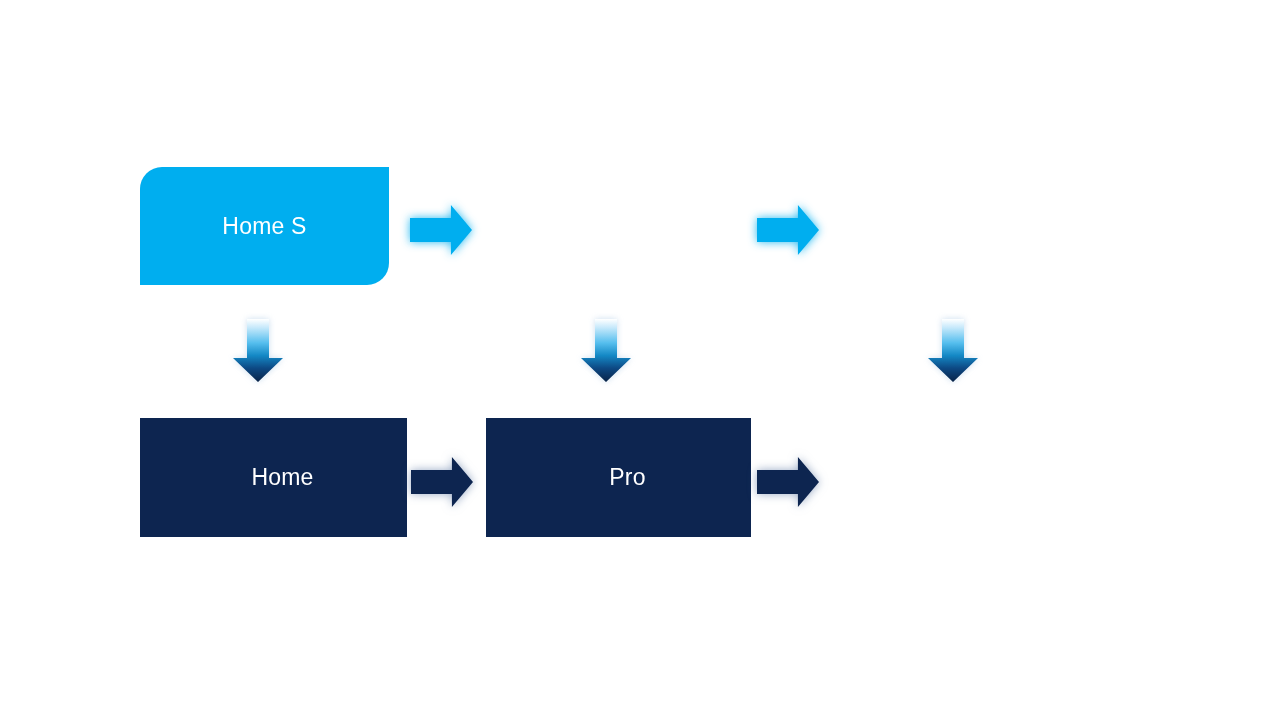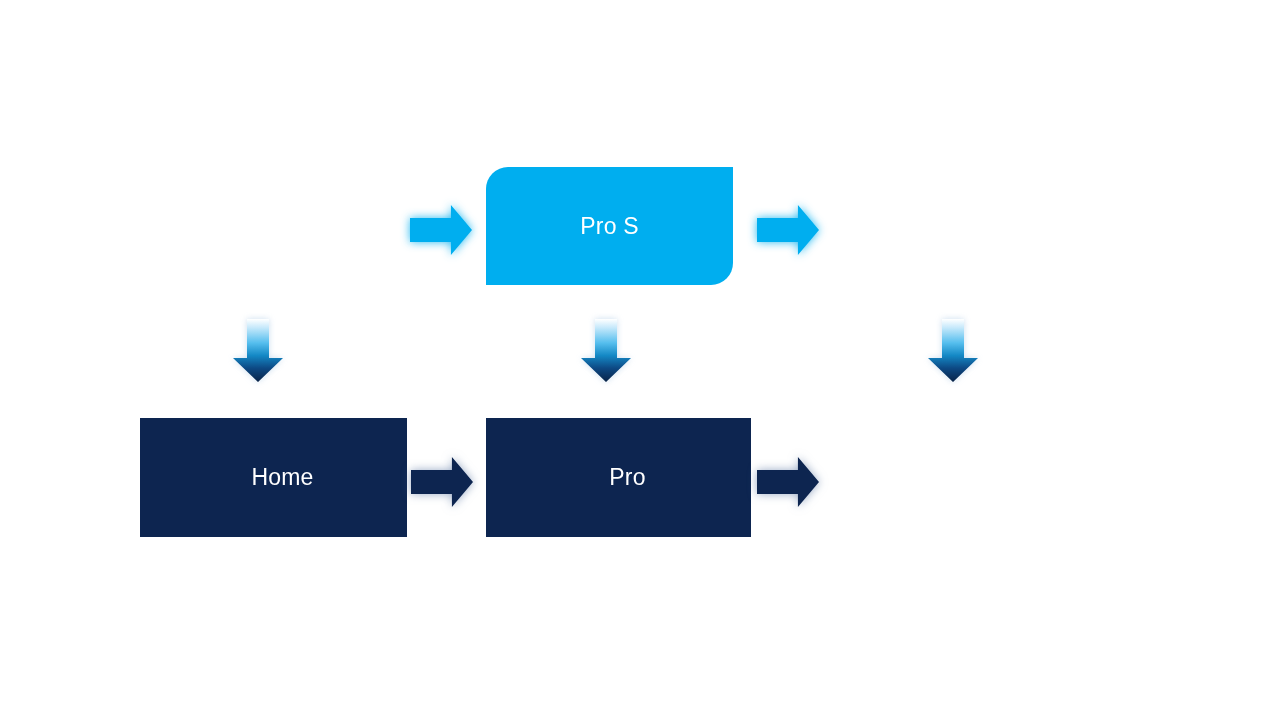--- a/index.html
+++ b/index.html
@@ -81,22 +81,22 @@
   .da { top: 319px; }
   .da-1 { left: 233px; }
   .da-2 { left: 581px; }
   .da-3 { left: 928px; }
 </style>
 </head>
 <body>
 
 <div id="canvas">
 
-  <div class="box top pos-c2">
-    <span>Pro S</span>
+  <div class="box top pos-c1">
+    <span>Home S</span>
   </div>
 
   <div class="arrow-wrap glow-light ra-top ra-1">
     <div class="right-arrow light"></div>
   </div>
   <div class="arrow-wrap glow-light ra-top ra-2">
     <div class="right-arrow light"></div>
   </div>
 
   <div class="arrow-wrap glow-soft da da-1">

